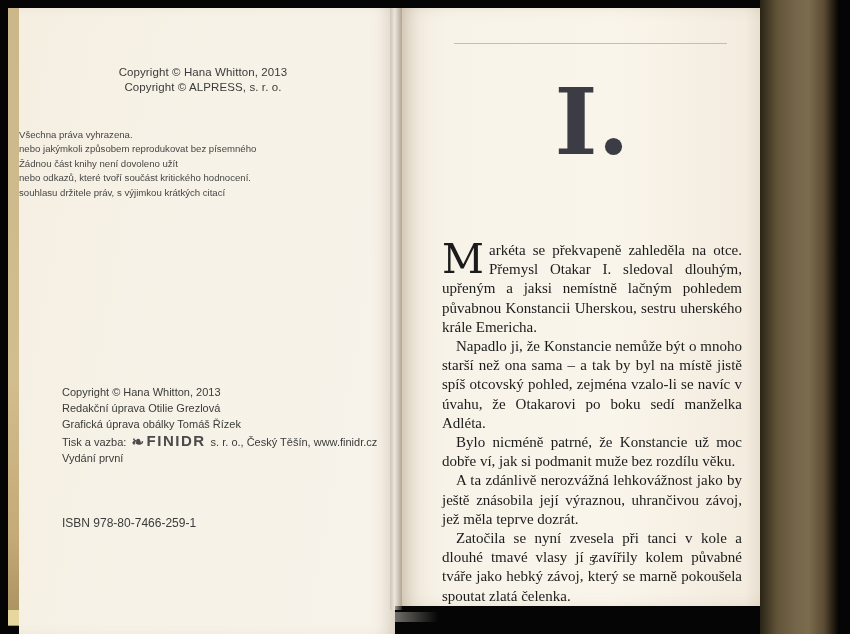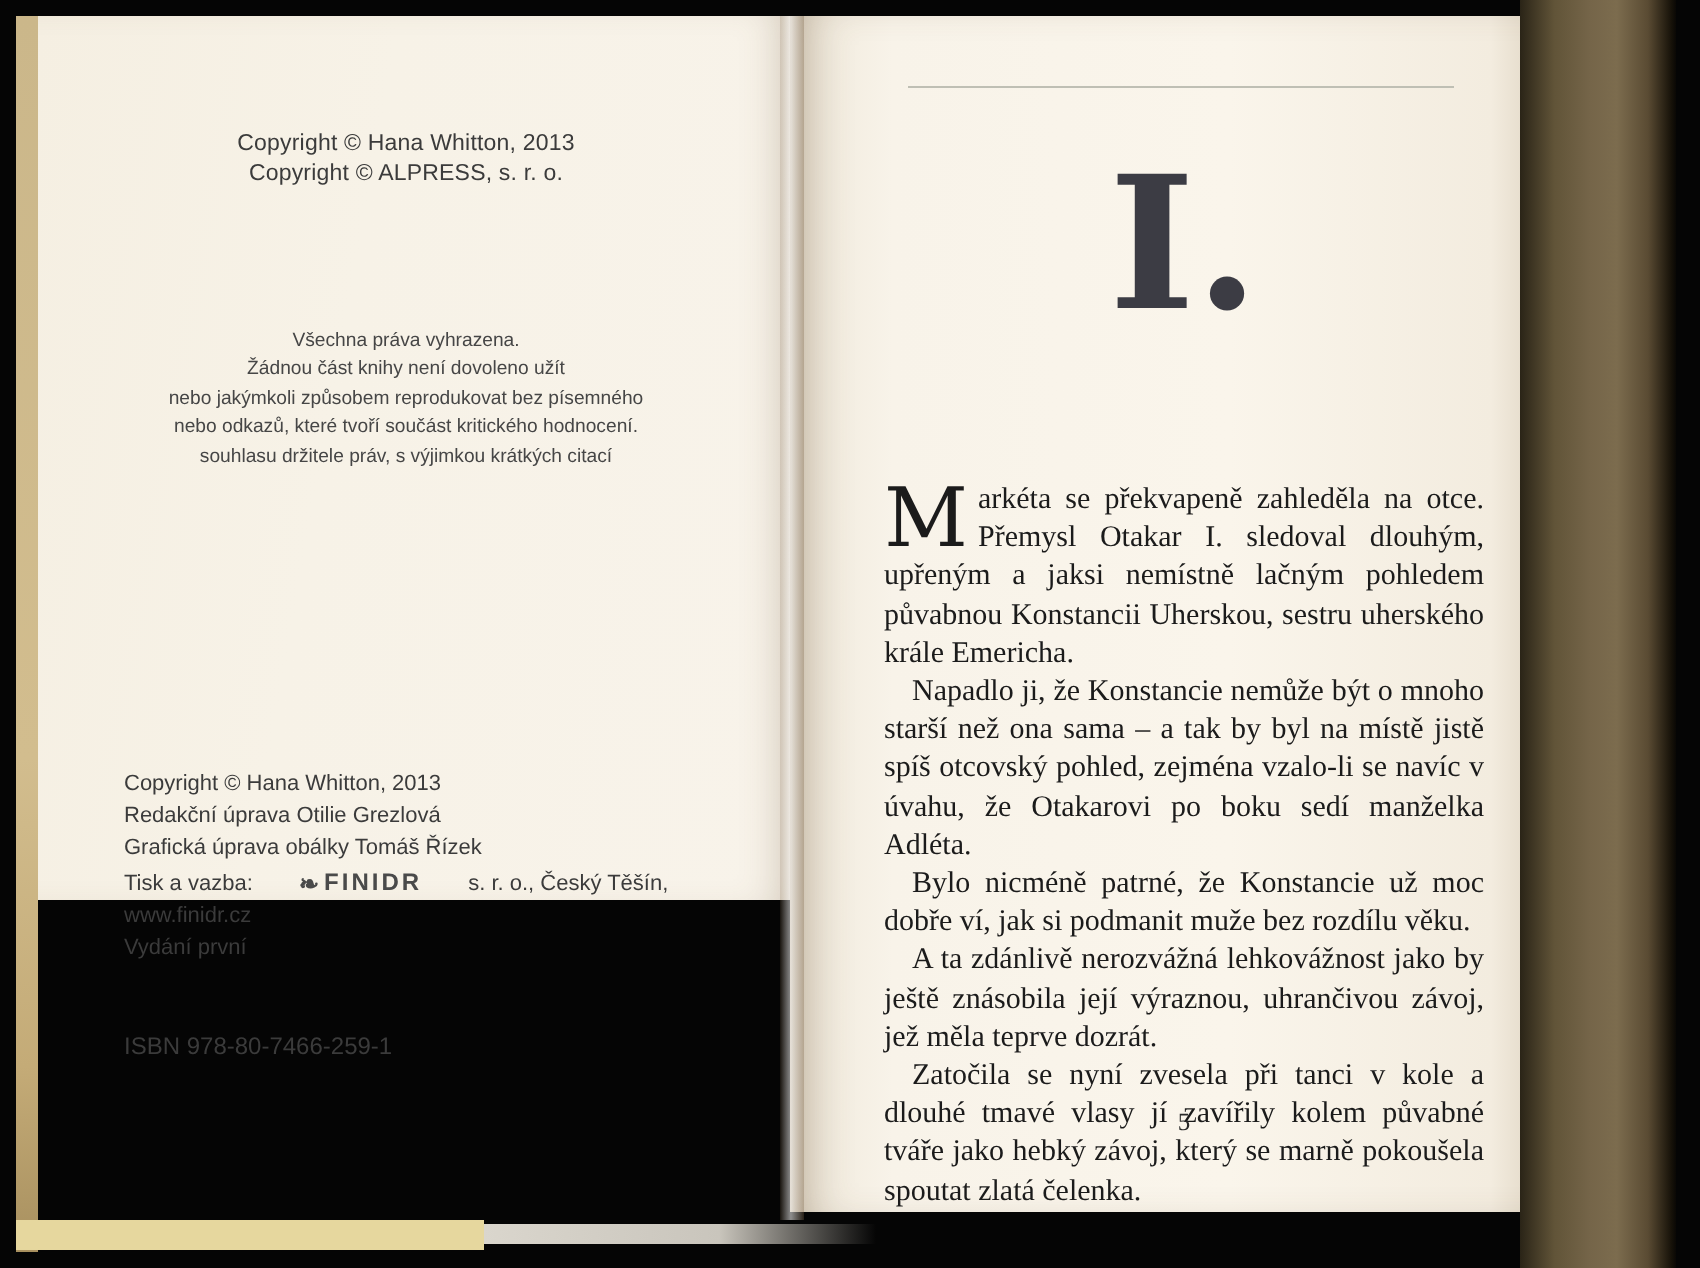--- a/index.html
+++ b/index.html
@@ -11,21 +11,21 @@
     font-family: "Liberation Sans", sans-serif;
   }
   .scene { position: absolute; inset: 0; }
 
   
   .jacket-edge-left {
     position: absolute; left: 8px; top: 8px; width: 11px; height: 618px;
     background: linear-gradient(180deg, #cbb78a 0%, #d2bd8e 60%, #c4ab77 85%, #a8905f 100%);
   }
   .left-page {
-    position: absolute; left: 19px; top: 8px; width: 376px; height: 442px;
+    position: absolute; left: 19px; top: 8px; width: 376px; height: 626px;
     background: linear-gradient(100deg, #f5efe2 0%, #f7f2e7 40%, #f8f3ea 100%);
     box-shadow: inset -16px 0 20px -12px rgba(110, 85, 55, 0.30);
   }
   .right-page {
     position: absolute; left: 395px; top: 8px; width: 365px; height: 598px;
     background: linear-gradient(90deg, #efe8da 0%, #f8f3e9 14%, #faf5eb 60%, #f3ecdf 96%, #e8dfcf 100%);
     box-shadow: inset 20px 0 24px -14px rgba(105, 80, 50, 0.45);
   }
   .gutter-crease {
     position: absolute; left: 390px; top: 8px; width: 12px; height: 602px;
@@ -48,39 +48,38 @@
 
   
   .lp-top-copy {
     position: absolute; left: 0; right: 8px; top: 57px;
     text-align: center;
     font-size: 11.5px; line-height: 14.5px;
     color: #3b3b3b; letter-spacing: 0.1px;
   }
   .lp-rights {
     position: absolute; left: 0; right: 8px; top: 120px;
-    text-align: center;
+    text-align: left;
     font-size: 9.6px; line-height: 14.4px;
     color: #464646;
-    margin-top: 36px;
   }
   .lp-imprint {
     position: absolute; left: 43px; top: 376px;
     font-size: 11px; line-height: 16.2px;
     color: #3b3b3b;
   }
   .lp-isbn {
     position: absolute; left: 43px; top: 508px;
     font-size: 12px; color: #3b3b3b;
   }
   .finidr-logo {
     display: inline-block;
     font-weight: bold; letter-spacing: 1.5px;
-    font-size: 12px; color: #4a4a4a;
-    margin: 0 20px;
+    font-size: 15px; color: #4a4a4a;
+    margin: 0 2px;
   }
   .finidr-mark { display: inline-block; vertical-align: -1px; margin-right: 1px; }
 
   
   .rp-rule {
     position: absolute; left: 59px; right: 33px; top: 35px; height: 1px;
     background: #bfbfb4;
   }
   .rp-chapter {
     position: absolute; left: 47px; width: 300px; top: 68px;
@@ -124,22 +123,22 @@
 
   <div class="left-page">
 
     <div class="lp-top-copy">
       <div>Copyright © Hana Whitton, 2013</div>
       <div>Copyright © ALPRESS, s. r. o.</div>
     </div>
 
     <div class="lp-rights">
       <div>Všechna práva vyhrazena.</div>
+      <div>nebo jakýmkoli způsobem reprodukovat bez písemného</div>
       <div>Žádnou část knihy není dovoleno užít</div>
-      <div>nebo jakýmkoli způsobem reprodukovat bez písemného</div>
       <div>nebo odkazů, které tvoří součást kritického hodnocení.</div>
       <div>souhlasu držitele práv, s výjimkou krátkých citací</div>
     </div>
 
     <div class="lp-imprint">
       <div>Copyright © Hana Whitton, 2013</div>
       <div>Redakční úprava Otilie Grezlová</div>
       <div>Grafická úprava obálky Tomáš Řízek</div>
       <div>
         <span>Tisk a vazba:</span>

